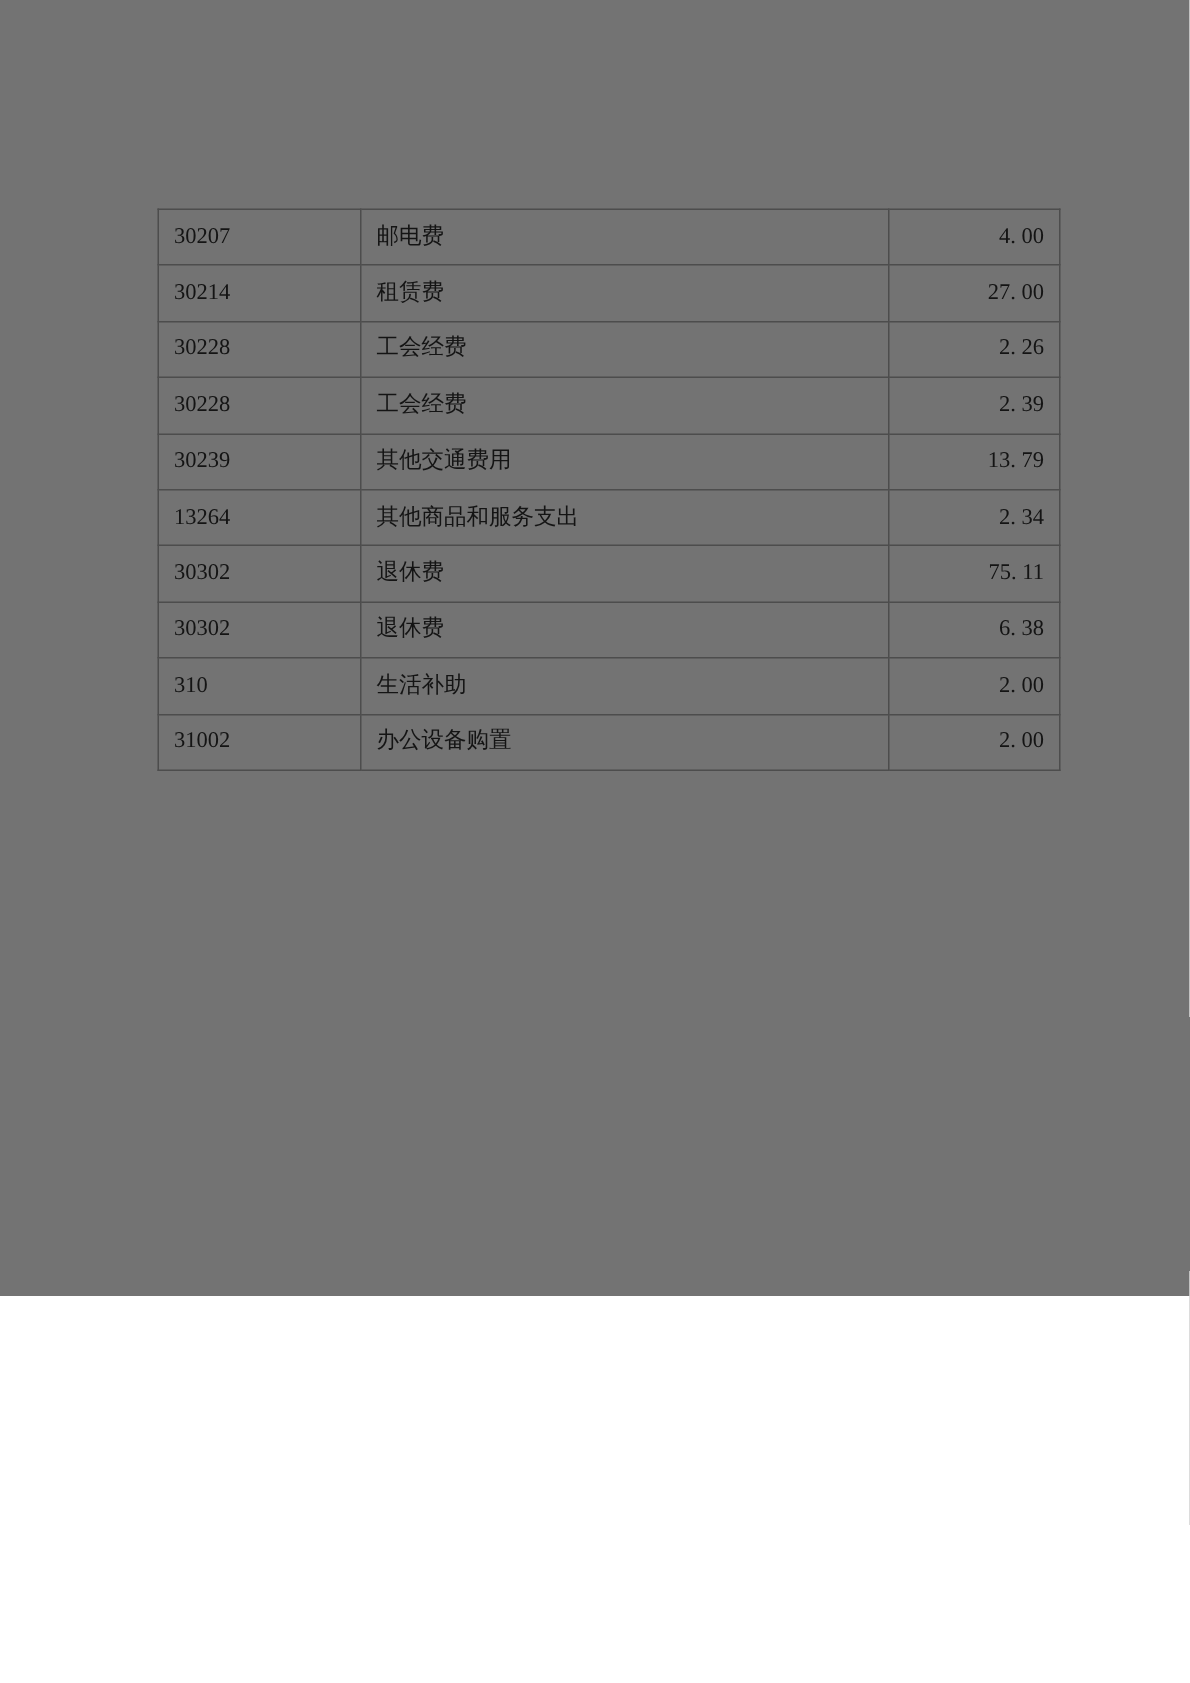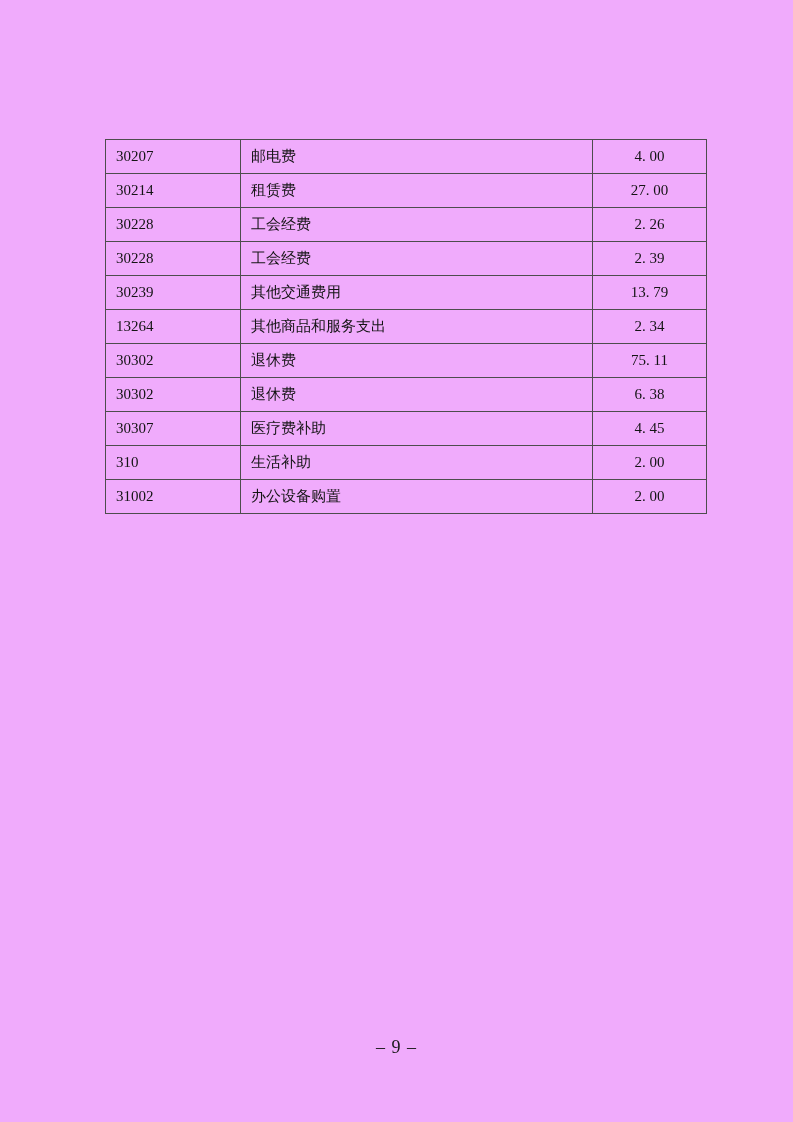--- a/index.html
+++ b/index.html
@@ -9,22 +9,22 @@
   }
   body {
     width: 793px;
     height: 1122px;
     font-family: "Liberation Serif", "DejaVu Serif", serif;
     color: #141414;
   }
   .page {
     position: relative;
     width: 793px;
-    height: 1122px;
-    background: #f0abfc;
+    height: 864px;
+    background: #737373;
     overflow: hidden;
   }
   table.budget-table {
     position: absolute;
     left: 105px;
     top: 139px;
     width: 601px;
     height: 375px;
     border-collapse: collapse;
     table-layout: fixed;
@@ -38,21 +38,21 @@
   }
   table.budget-table td {
     border: 1px solid #4d4d4d;
     padding: 0 10px;
     vertical-align: middle;
     white-space: nowrap;
     overflow: hidden;
     line-height: 1;
   }
   td.cell-amount {
-    text-align: center;
+    text-align: right;
     padding-right: 9px;
   }
   .page-number {
     position: absolute;
     top: 1037px;
     left: 0;
     width: 100%;
     text-align: center;
     font-size: 18px;
     color: #1a1a1a;
@@ -114,25 +114,20 @@
     <td class="cell-amount">75. 11</td>
   </tr>
 
   <tr>
     <td class="cell-code">30302</td>
     <td class="cell-item">退休费</td>
     <td class="cell-amount">6. 38</td>
   </tr>
 
 
-  <tr>
-    <td class="cell-code">30307</td>
-    <td class="cell-item">医疗费补助</td>
-    <td class="cell-amount">4. 45</td>
-  </tr>
 
   <tr>
     <td class="cell-code">310</td>
     <td class="cell-item">生活补助</td>
     <td class="cell-amount">2. 00</td>
   </tr>
 
   <tr>
     <td class="cell-code">31002</td>
     <td class="cell-item">办公设备购置</td>

